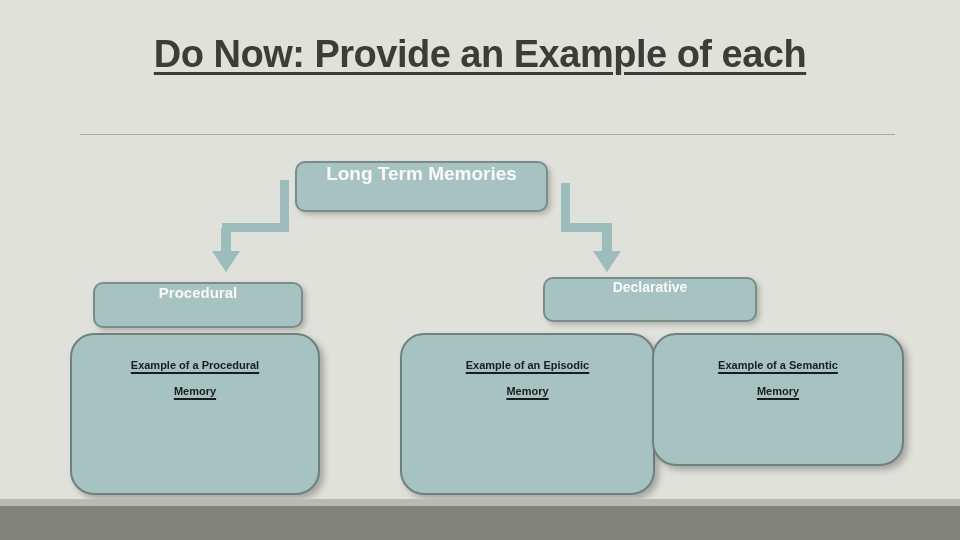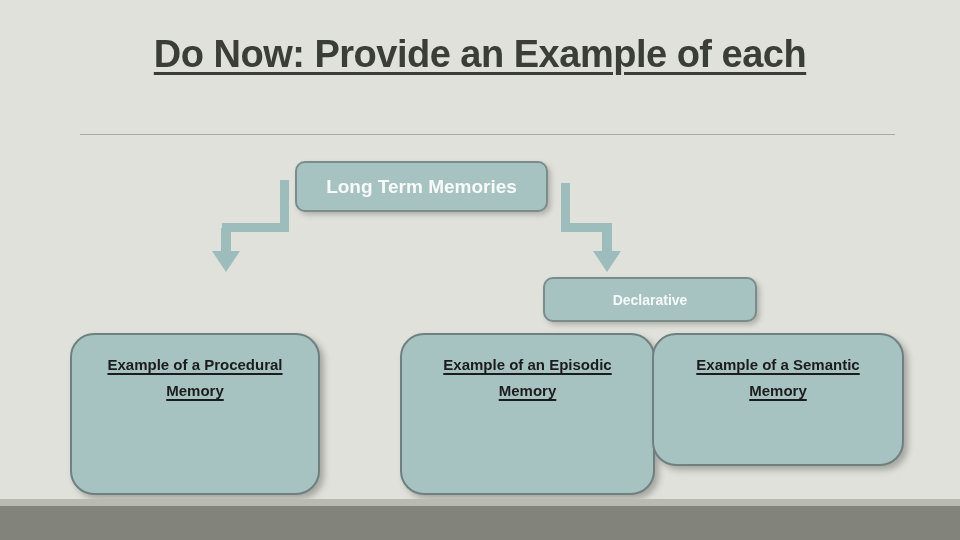--- a/index.html
+++ b/index.html
@@ -43,21 +43,21 @@
     position:absolute;top:134px;left:80px;width:815px;height:0;
     border-top:1px solid #a9aaa2;
   }
   
   .node{
     position:absolute;
     background:var(--node-fill);
     border:2px solid var(--node-border);
     border-radius:10px;
     box-sizing:border-box;
-    display:flex;align-items:center;justify-content:center;
+    display:flex;justify-content:center;
     color:var(--node-text);
     font-weight:bold;
     box-shadow:3px 3px 5px rgba(95,95,90,0.35);
   }
   .node-root{left:295px;top:161px;width:253px;height:51px;font-size:19px;}
   .node-branch-left{left:93px;top:282px;width:210px;height:46px;font-size:15px;}
   .node-branch-right{left:543px;top:277px;width:214px;height:45px;font-size:14px;}
   
   .seg{position:absolute;background:var(--connector);}
   .seg-l-stem{left:280px;top:180px;width:9px;height:52px;}
@@ -78,21 +78,21 @@
   .example-box{
     position:absolute;
     background:var(--node-fill);
     border:2px solid var(--example-border);
     border-radius:24px;
     box-sizing:border-box;
     box-shadow:4px 4px 6px rgba(95,95,90,0.45);
     padding-top:17px;
     text-align:center;
     color:var(--example-text);
-    font-weight:bold;font-size:15px;line-height:26px;
+    font-weight:bold;font-size:11px;line-height:26px;
   }
   .example-1{left:70px;top:333px;width:250px;height:162px;}
   .example-2{left:377px;top:333px;width:255px;height:162px;margin-left:23px;}
   .example-3{left:652px;top:333px;width:252px;height:133px;}
   .example-box .ex-line{
     display:block;
     text-decoration:underline;
     text-decoration-thickness:2px;
     text-underline-offset:3px;
   }
@@ -122,20 +122,23 @@
     <div class="arrowhead arrowhead-left"></div>
   </div>
 
   <div>
     <div class="seg seg-r-stem"></div>
     <div class="seg seg-r-horiz"></div>
     <div class="seg seg-r-stem2"></div>
     <div class="arrowhead arrowhead-right"></div>
   </div>
 
+  <div class="node node-branch-left">
+    <span>Procedural</span>
+  </div>
   <div class="node node-branch-right">
     <span>Declarative</span>
   </div>
 
   <div class="example-box example-1">
     <span class="ex-line">Example of a Procedural</span>
     <span class="ex-line">Memory</span>
   </div>
   <div class="example-box example-2">
     <span class="ex-line">Example of an Episodic</span>

